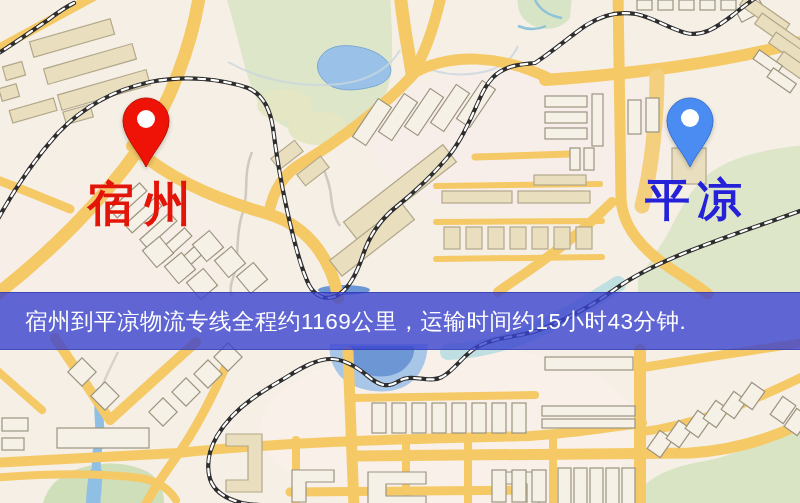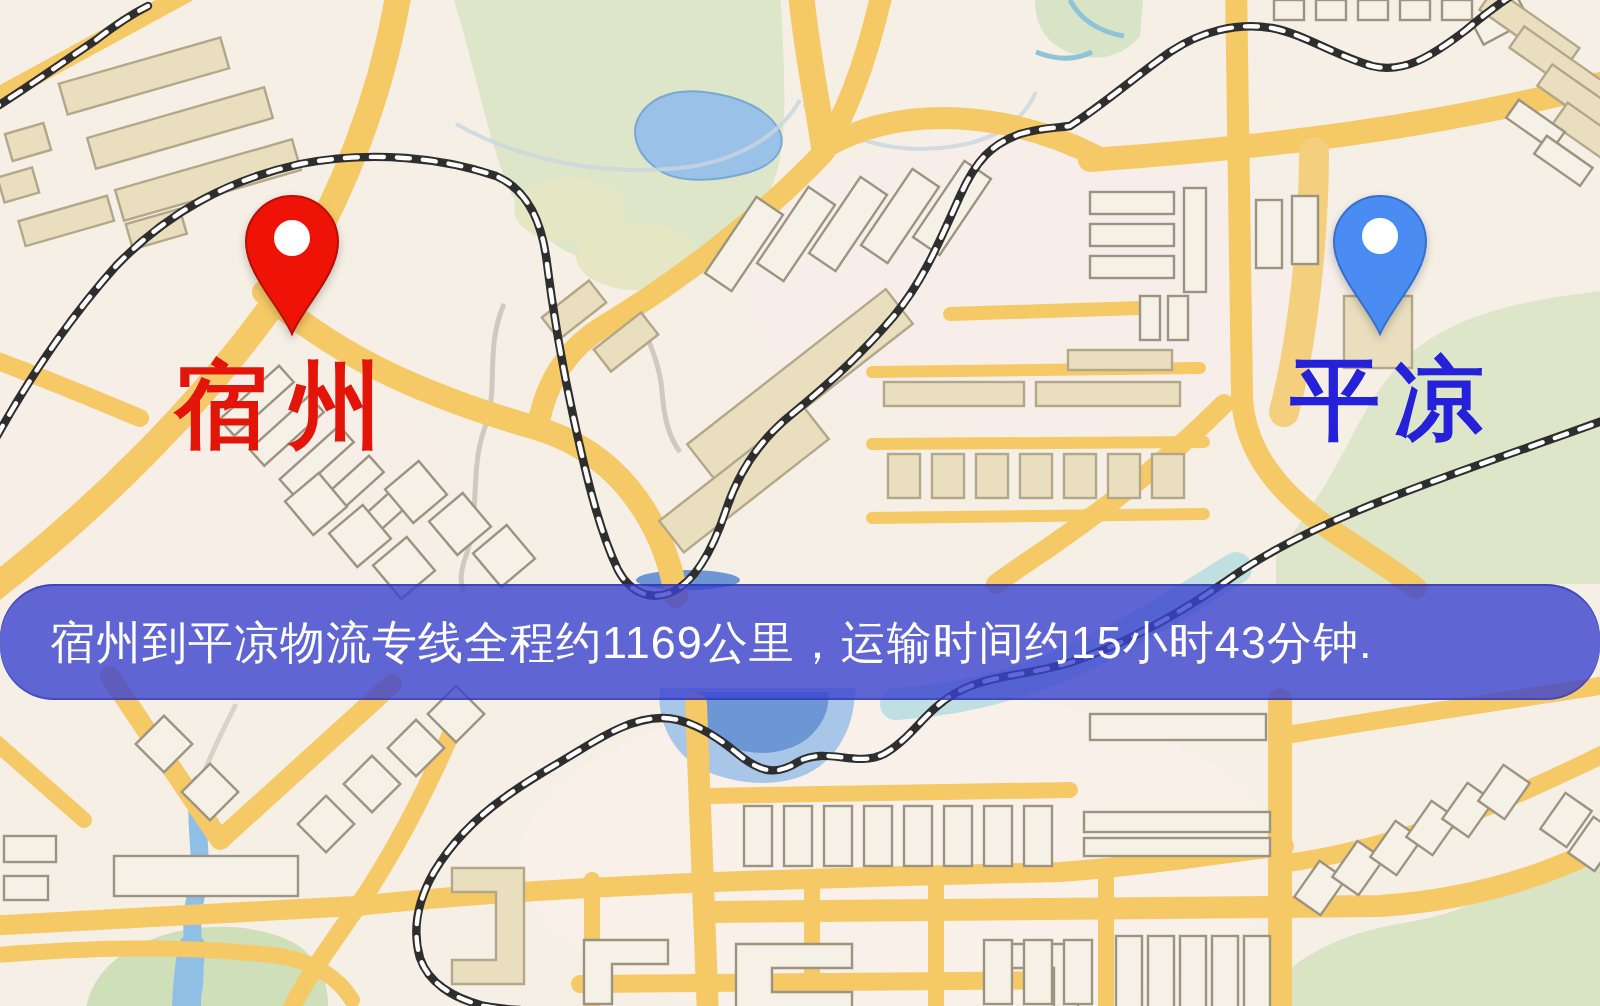--- a/index.html
+++ b/index.html
@@ -16,21 +16,20 @@
     font-family:"Liberation Serif","DejaVu Serif",serif;font-weight:700;
     text-shadow:0 0 1px rgba(255,255,255,.35);
   }
   #label-origin{left:87px;top:181px;font-size:47px;letter-spacing:10px;color:#e31408;}
   #label-destination{left:645px;top:178px;font-size:45px;letter-spacing:7px;color:#2421d8;}
   #route-banner{
     position:absolute;left:0;top:292px;width:800px;height:58px;
     background:rgba(57,66,206,0.80);
     display:flex;align-items:center;
     box-shadow:inset 0 1px 0 rgba(40,46,160,.55), inset 0 -1px 0 rgba(40,46,160,.45);
-    border-radius:27px;
   }
   #route-banner .banner-text{
     color:#ffffff;font-size:22.5px;padding-left:25px;letter-spacing:0.5px;
     font-family:"Liberation Sans","DejaVu Sans",sans-serif;
   }
 </style>
 </head>
 <body>
 
 <div id="stage">

